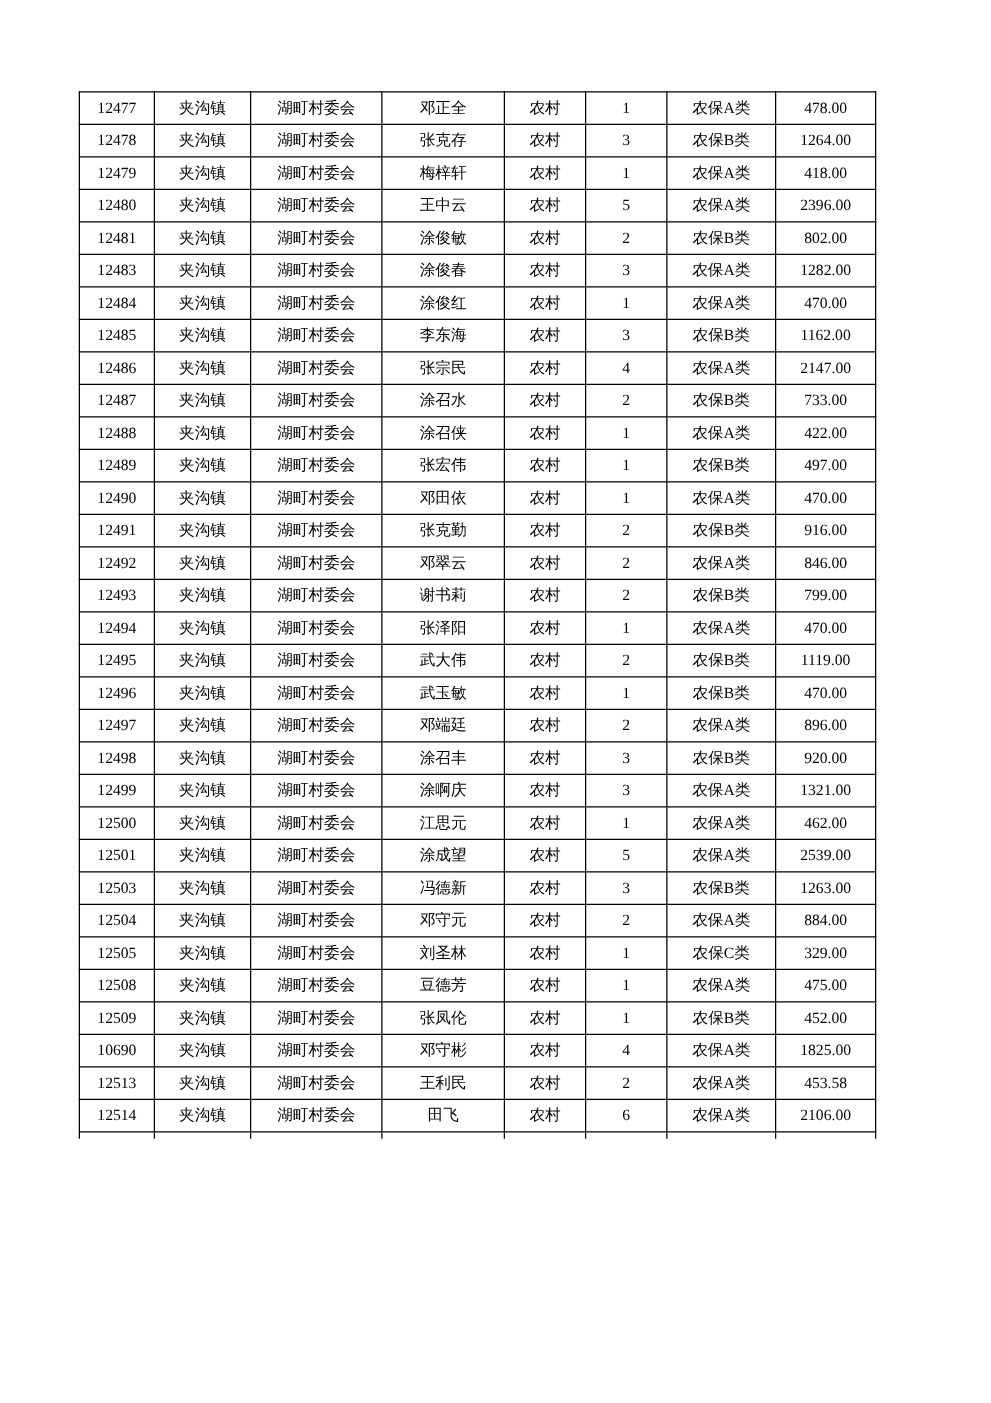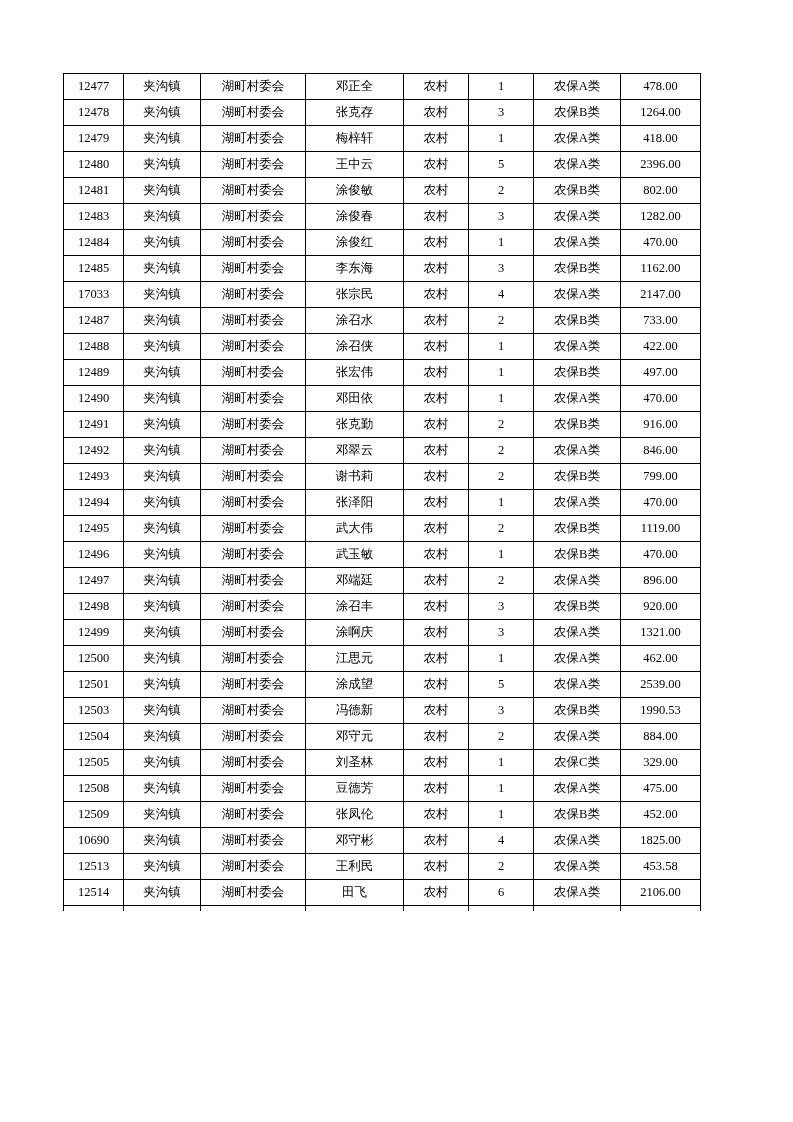--- a/index.html
+++ b/index.html
@@ -139,21 +139,21 @@
           <td>12485</td>
           <td>夹沟镇</td>
           <td>湖町村委会</td>
           <td>李东海</td>
           <td>农村</td>
           <td>3</td>
           <td>农保B类</td>
           <td>1162.00</td>
         </tr>
         <tr>
-          <td>17033</td>
+          <td>12486</td>
           <td>夹沟镇</td>
           <td>湖町村委会</td>
           <td>张宗民</td>
           <td>农村</td>
           <td>4</td>
           <td>农保A类</td>
           <td>2147.00</td>
         </tr>
         <tr>
           <td>12487</td>
@@ -306,21 +306,21 @@
           <td>2539.00</td>
         </tr>
         <tr>
           <td>12503</td>
           <td>夹沟镇</td>
           <td>湖町村委会</td>
           <td>冯德新</td>
           <td>农村</td>
           <td>3</td>
           <td>农保B类</td>
-          <td>1990.53</td>
+          <td>1263.00</td>
         </tr>
         <tr>
           <td>12504</td>
           <td>夹沟镇</td>
           <td>湖町村委会</td>
           <td>邓守元</td>
           <td>农村</td>
           <td>2</td>
           <td>农保A类</td>
           <td>884.00</td>

